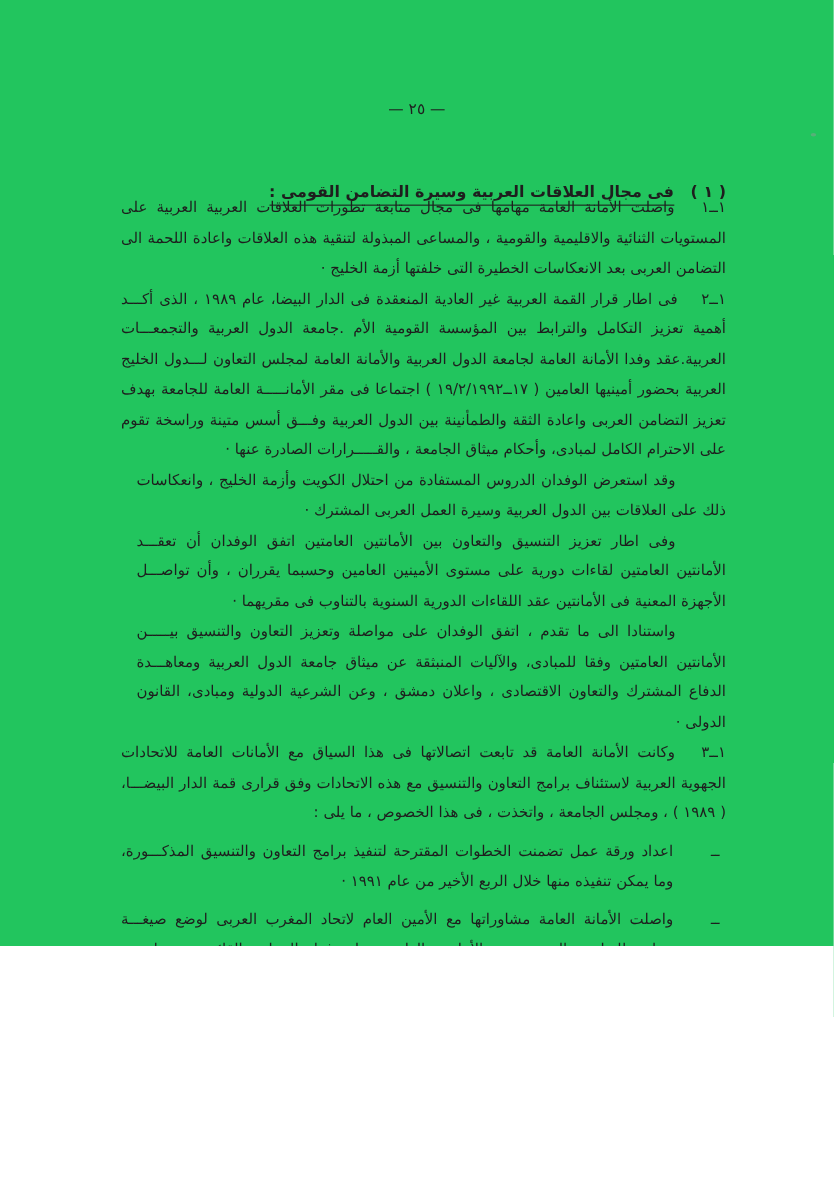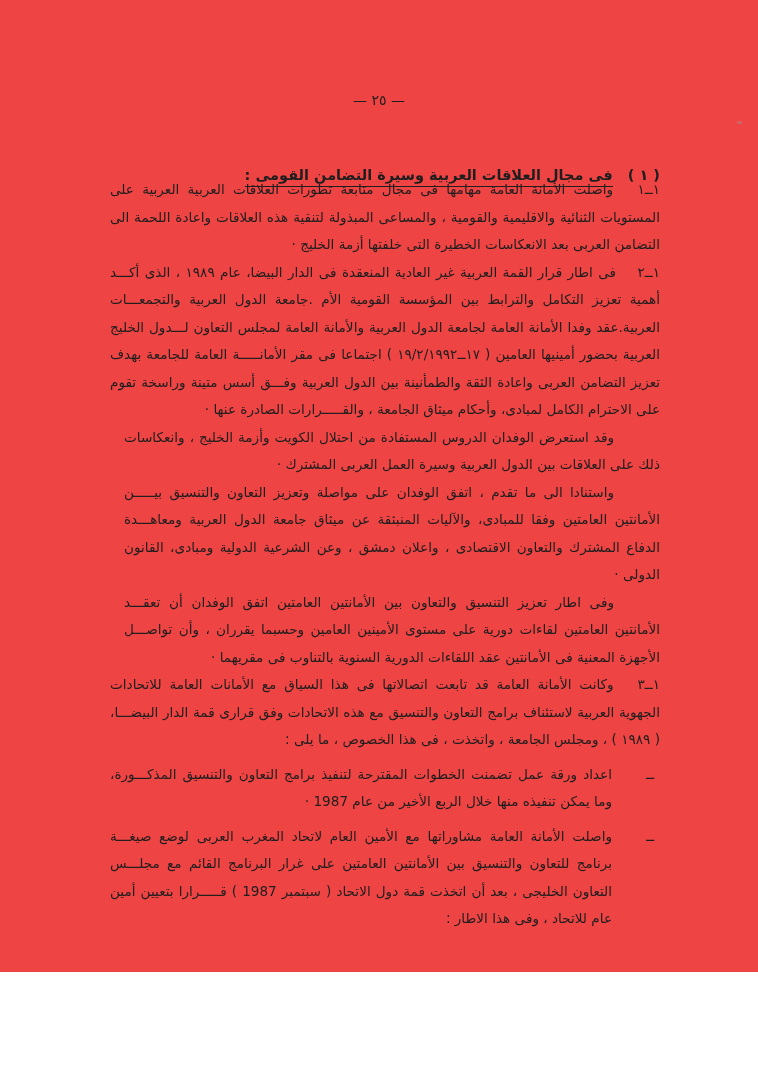--- a/index.html
+++ b/index.html
@@ -1,21 +1,21 @@
 <!DOCTYPE html>
 <html lang="ar" dir="rtl"><head>
 <meta charset="utf-8">
 <style>
   html, body { margin: 0; padding: 0; background: #ffffff; }
 
   .page {
     position: relative;
     width: 758px;
-    height: 972px;
-    background: #ef4444;
+    height: 860px;
+    background: #22c55e;
     overflow: hidden;
     direction: rtl;
     font-family: "DejaVu Sans", sans-serif;
     color: #1e1e1e;
   }
 
   
   .speck {
     position: absolute;
     top: 121px;
@@ -117,35 +117,35 @@
       <span class="num">١ــ٢</span>
       <span>فى اطار قرار القمة العربية غير العادية المنعقدة فى الدار البيضا، عام ١٩٨٩ ، الذى أكـــد أهمية تعزيز التكامل والترابط بين المؤسسة القومية الأم .جامعة الدول العربية والتجمعـــات العربية.عقد وفدا الأمانة العامة لجامعة الدول العربية والأمانة العامة لمجلس التعاون لـــدول الخليج العربية بحضور أمينيها العامين ( ١٧ــ١٩/٢/١٩٩٢ ) اجتماعا فى مقر الأمانـــــة العامة للجامعة بهدف تعزيز التضامن العربى واعادة الثقة والطمأنينة بين الدول العربية وفـــق أسس متينة وراسخة تقوم على الاحترام الكامل لمبادى، وأحكام ميثاق الجامعة ، والقـــــرارات الصادرة عنها ·</span>
     </p>
 
     <p class="indented">
       <span>وقد استعرض الوفدان الدروس المستفادة من احتلال الكويت وأزمة الخليج ، وانعكاسات ذلك على العلاقات بين الدول العربية وسيرة العمل العربى المشترك ·</span>
     </p>
 
 
     <p class="indented">
-      <span>واستنادا الى ما تقدم ، اتفق الوفدان على مواصلة وتعزيز التعاون والتنسيق بيـــــن الأمانتين العامتين وفقا للمبادى، والآليات المنبثقة عن ميثاق جامعة الدول العربية ومعاهـــدة الدفاع المشترك والتعاون الاقتصادى ، واعلان دمشق ، وعن الشرعية الدولية ومبادى، القانون الدولى ·</span>
+      <span>وفى اطار تعزيز التنسيق والتعاون بين الأمانتين العامتين اتفق الوفدان أن تعقـــد الأمانتين العامتين لقاءات دورية على مستوى الأمينين العامين وحسبما يقرران ، وأن تواصـــل الأجهزة المعنية فى الأمانتين عقد اللقاءات الدورية السنوية بالتناوب فى مقريهما ·</span>
     </p>
 
     <p class="indented">
-      <span>وفى اطار تعزيز التنسيق والتعاون بين الأمانتين العامتين اتفق الوفدان أن تعقـــد الأمانتين العامتين لقاءات دورية على مستوى الأمينين العامين وحسبما يقرران ، وأن تواصـــل الأجهزة المعنية فى الأمانتين عقد اللقاءات الدورية السنوية بالتناوب فى مقريهما ·</span>
+      <span>واستنادا الى ما تقدم ، اتفق الوفدان على مواصلة وتعزيز التعاون والتنسيق بيـــــن الأمانتين العامتين وفقا للمبادى، والآليات المنبثقة عن ميثاق جامعة الدول العربية ومعاهـــدة الدفاع المشترك والتعاون الاقتصادى ، واعلان دمشق ، وعن الشرعية الدولية ومبادى، القانون الدولى ·</span>
     </p>
 
     <p class="numbered">
       <span class="num">١ــ٣</span>
       <span>وكانت الأمانة العامة قد تابعت اتصالاتها فى هذا السياق مع الأمانات العامة للاتحادات الجهوية العربية لاستئناف برامج التعاون والتنسيق مع هذه الاتحادات وفق قرارى قمة الدار البيضـــا، ( ١٩٨٩ ) ، ومجلس الجامعة ، واتخذت ، فى هذا الخصوص ، ما يلى :</span>
     </p>
 
     <div class="dash-item">
       <span class="dash">ــ</span>
-      <p>اعداد ورقة عمل تضمنت الخطوات المقترحة لتنفيذ برامج التعاون والتنسيق المذكـــورة، وما يمكن تنفيذه منها خلال الربع الأخير من عام 1987 ·</p>
+      <p>اعداد ورقة عمل تضمنت الخطوات المقترحة لتنفيذ برامج التعاون والتنسيق المذكـــورة، وما يمكن تنفيذه منها خلال الربع الأخير من عام ١٩٩١ ·</p>
     </div>
 
     <div class="dash-item">
       <span class="dash">ــ</span>
       <p>واصلت الأمانة العامة مشاوراتها مع الأمين العام لاتحاد المغرب العربى لوضع صيغـــة برنامج للتعاون والتنسيق بين الأمانتين العامتين على غرار البرنامج القائم مع مجلـــس التعاون الخليجى ، بعد أن اتخذت قمة دول الاتحاد ( سبتمبر 1987 ) قـــــرارا بتعيين أمين عام للاتحاد ، وفى هذا الاطار :</p>
     </div>
 
   </div>
 </div>
 

